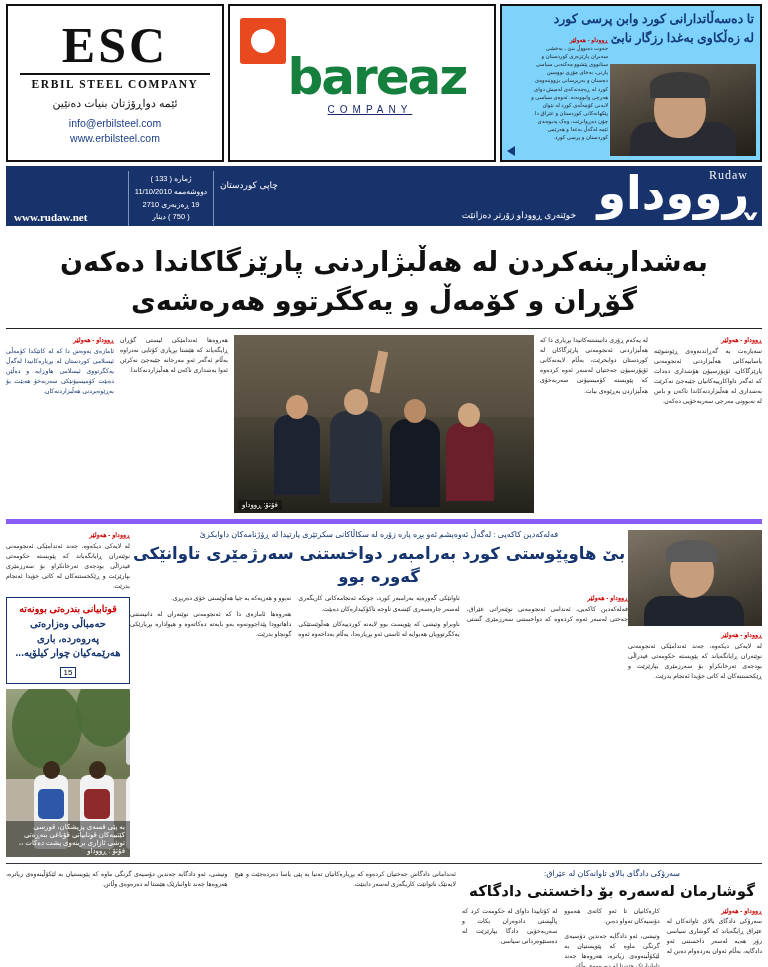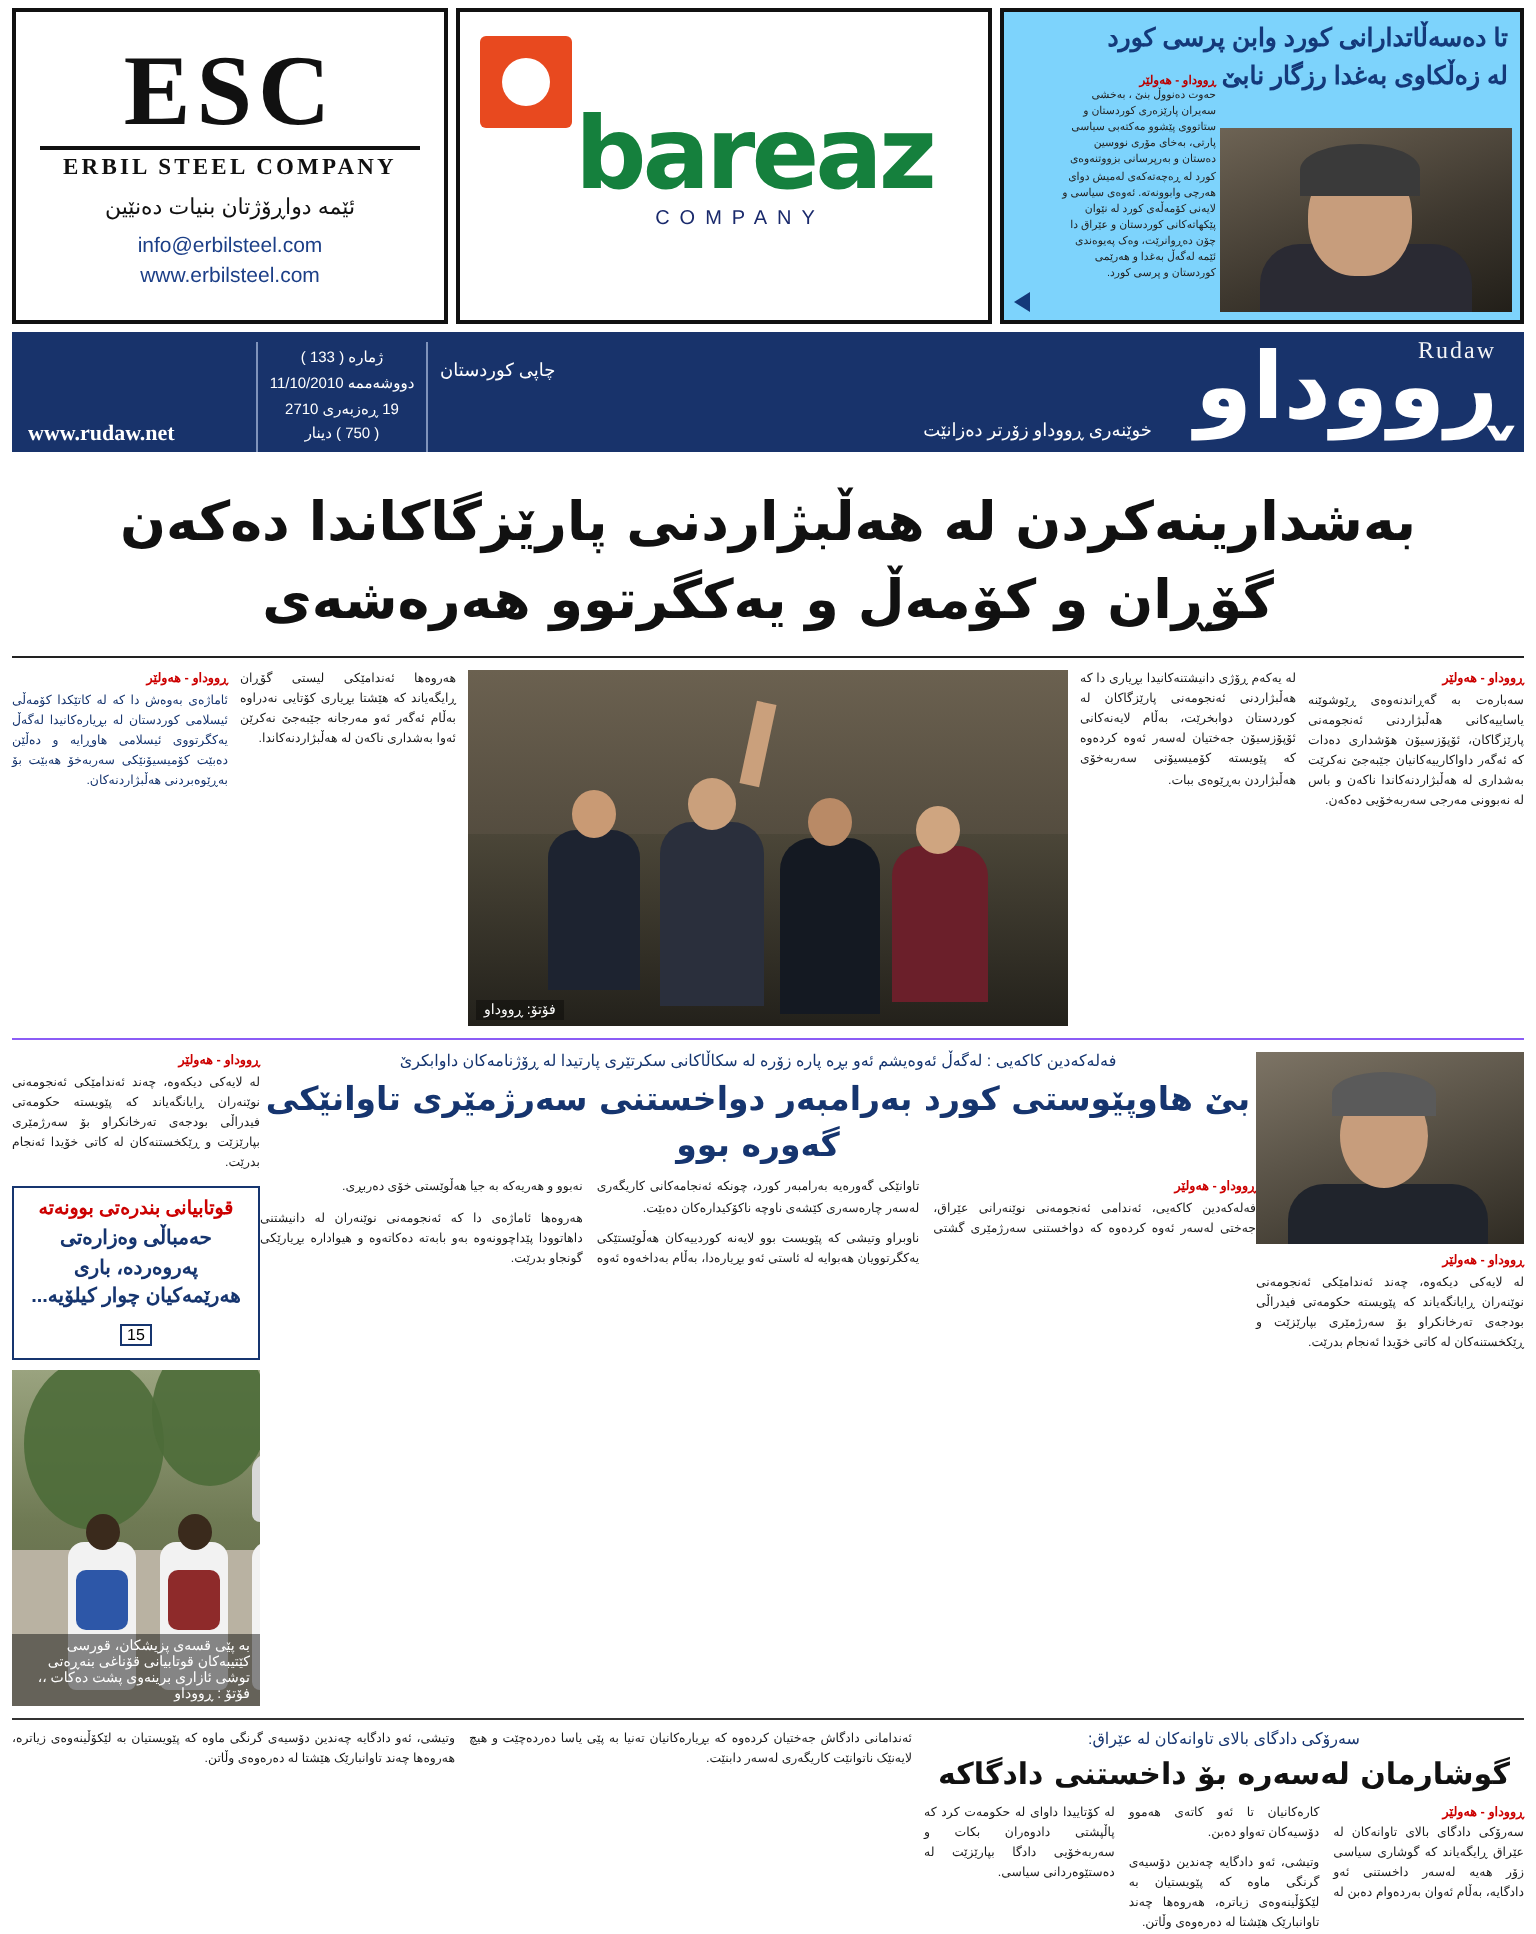--- a/index.html
+++ b/index.html
@@ -71,21 +71,21 @@
   .bareaz-mark::after {
     content: ""; position: absolute; left: 11px; top: 11px;
     width: 24px; height: 24px; background: #fff; border-radius: 50%;
   }
   .bareaz-word {
     font-family: "DejaVu Sans", sans-serif;
     font-size: 50px; font-weight: bold; color: #15803d; letter-spacing: -2px;
     line-height: 1; padding-left: 30px;
   }
   .bareaz-company {
-    font-size: 10px; letter-spacing: 5px; color: #1a2a6c; margin-top: 2px; padding-left: 16px;
+    font-size: 10px; letter-spacing: 5px; color: #1a2a6c; margin-top: 2px; padding-left: 16px; text-decoration: underline;
   }
 
   .news-box {
     flex: 1;
     border: 2px solid #111;
     background: #7dd3fc;
     position: relative;
     direction: rtl;
     padding: 4px 6px;
   }
@@ -195,21 +195,21 @@
     position: absolute; left: 4px; bottom: 3px; font-size: 7px; color: #fff; direction: rtl;
     background: rgba(0,0,0,.35); padding: 1px 4px;
   }
   .col { font-size: 6.2px; line-height: 1.62; color: #1a1a1a; text-align: justify; direction: rtl; }
   .col p { margin: 0 0 5px 0; }
   .lead-col { flex: 1; }
   .lead-col.blue { color: #16356f; }
   .redbyline { color: #c00; font-weight: bold; font-size: 6.4px; }
 
   
-  .band2 { margin-top: 6px; border-top: 1px solid #8b5cf6; padding-top: 6px; display: flex; direction: rtl; gap: 0; }
+  .band2 { margin-top: 6px; border-top: 5px solid #8b5cf6; padding-top: 6px; display: flex; direction: rtl; gap: 0; }
   .b2-left { width: 134px; }
   .b2-mid { flex: 1; }
   .b2-right { width: 124px; }
   .kicker {
     direction: rtl; font-size: 8px; color: #16356f; text-align: center; margin-bottom: 3px;
   }
   .sub-headline {
     direction: rtl; text-align: center; font-weight: bold; color: #111;
     font-size: 16.5px; line-height: 1.4; font-family: "DejaVu Sans", sans-serif;
     margin-bottom: 5px;

